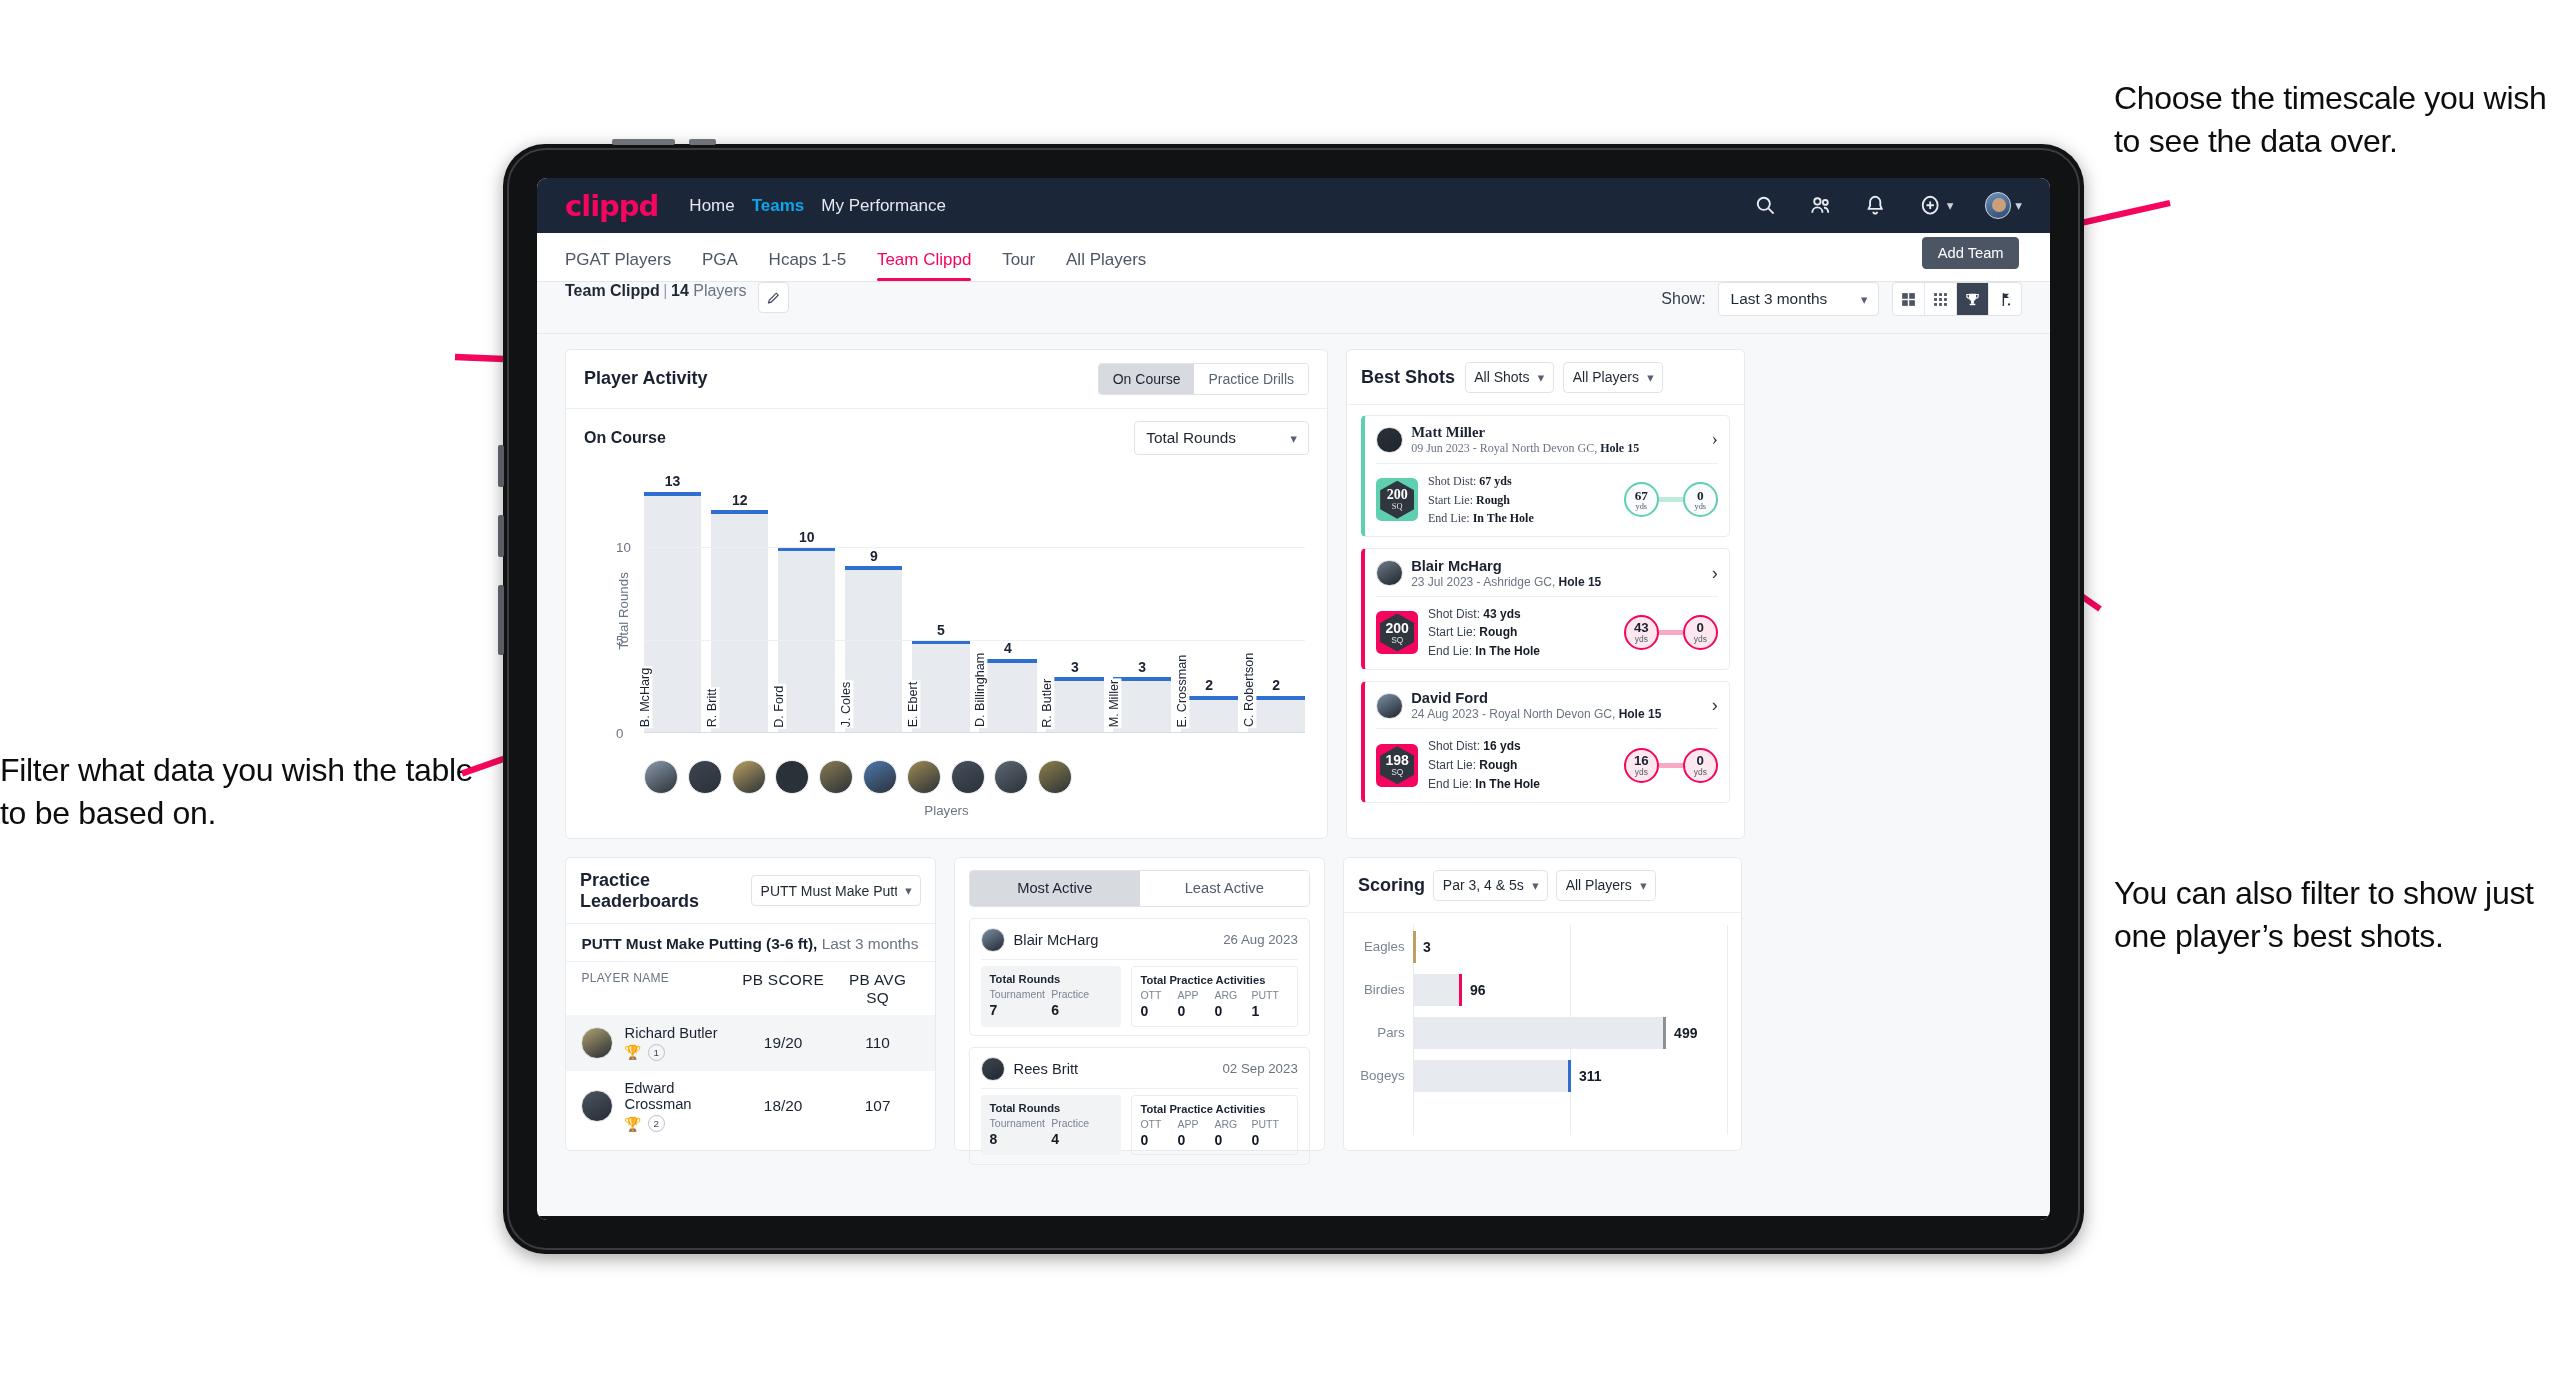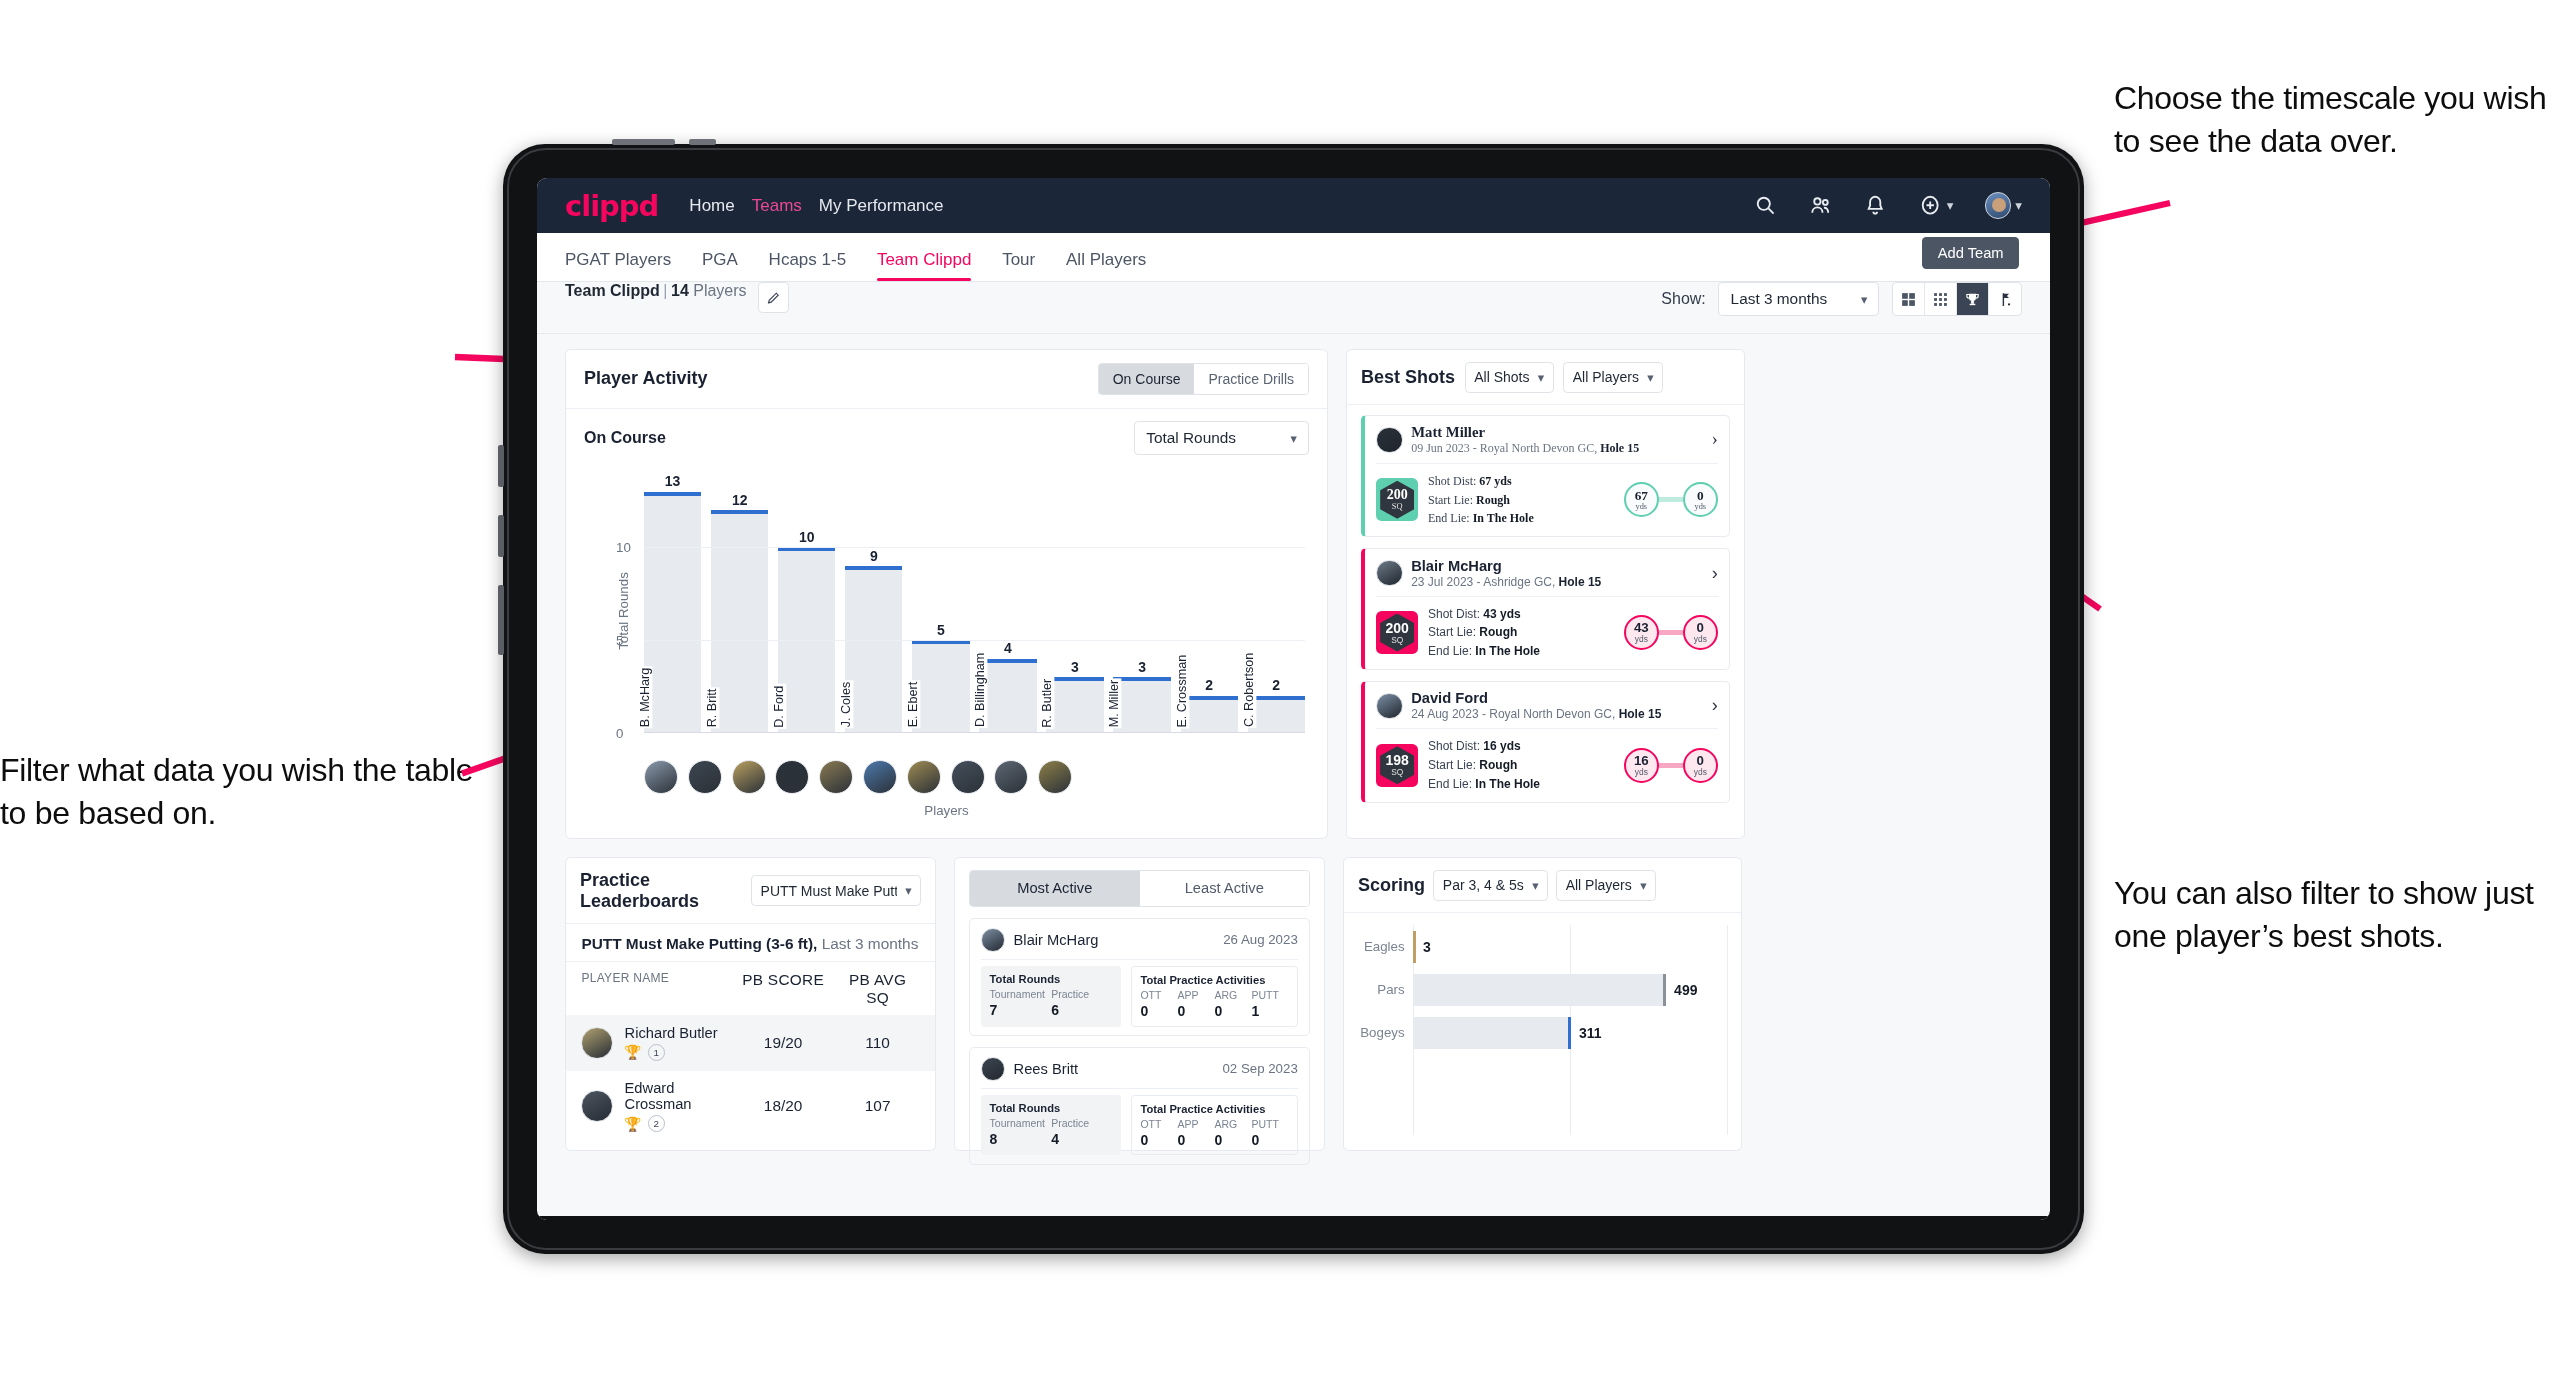--- a/index.html
+++ b/index.html
@@ -62,21 +62,21 @@
     height: 55px; background: #1b2638;
     display: flex; align-items: center; padding: 0 28px;
   }
   .brand {
     color: #f5055e; font-size: 29px; font-weight: 700;
     letter-spacing: -1px; margin-right: 31px;
     font-family: "DejaVu Sans", sans-serif;
   }
   .nav-links { display: flex; align-items: center; gap: 17px; }
   .nav-link { color: #e6e9ee; font-size: 17px; }
-  .nav-link.dim { color: #ec4899; }
+  .nav-link.dim { color: #0ea5e9; font-weight: bold; }
   .nav-right { margin-left: auto; display: flex; align-items: center; gap: 31px; }
   .nav-ico { width: 24px; height: 24px; color: #e6e9ee; display:flex; align-items:center; justify-content:center; }
   .nav-ico svg { width: 22.4px; height: 22.4px; fill: none; stroke: #e8ebf0; stroke-width: 2; }
   .chev-sm { font-size: 13.3px; color:#cdd3dc; margin-left: 4.2px; }
   .avatar-nav {
     width: 26.6px; height: 26.6px; border-radius: 50%;
     background: linear-gradient(160deg,#6b8fbe,#2f4a70);
     border: 1.4px solid #cfd6e0; position: relative; overflow:hidden;
   }
   .avatar-nav:after{ content:""; position:absolute; left:6.3px; top:4.9px; width:14px;height:14px;border-radius:50%;background:#caa07a;}
@@ -796,20 +796,27 @@
               <div class="sc-grid" style="left: calc(50% + 27px);"></div>
               <div class="sc-grid" style="left: calc(100% + 0px);"></div>
               <div class="sc-row">
                 <div class="sc-lab">Eagles</div>
                 <div class="sc-track">
                   <div class="sc-bar" style="width:0.4838709677419355%;border-right-color:#c0a062"></div>
                   <div class="sc-val" style="left:calc(0.4838709677419355% + 8.4px)">3</div>
                 </div>
               </div>
               <div class="sc-row">
+                <div class="sc-lab">Birdies</div>
+                <div class="sc-track">
+                  <div class="sc-bar" style="width:15.483870967741936%;border-right-color:#f5055e"></div>
+                  <div class="sc-val" style="left:calc(15.483870967741936% + 8.4px)">96</div>
+                </div>
+              </div>
+              <div class="sc-row">
                 <div class="sc-lab">Pars</div>
                 <div class="sc-track">
                   <div class="sc-bar" style="width:80.48387096774194%;border-right-color:#8b9199"></div>
                   <div class="sc-val" style="left:calc(80.48387096774194% + 8.4px)">499</div>
                 </div>
               </div>
               <div class="sc-row">
                 <div class="sc-lab">Bogeys</div>
                 <div class="sc-track">
                   <div class="sc-bar" style="width:50.16129032258064%;border-right-color:#2f6fd0"></div>

